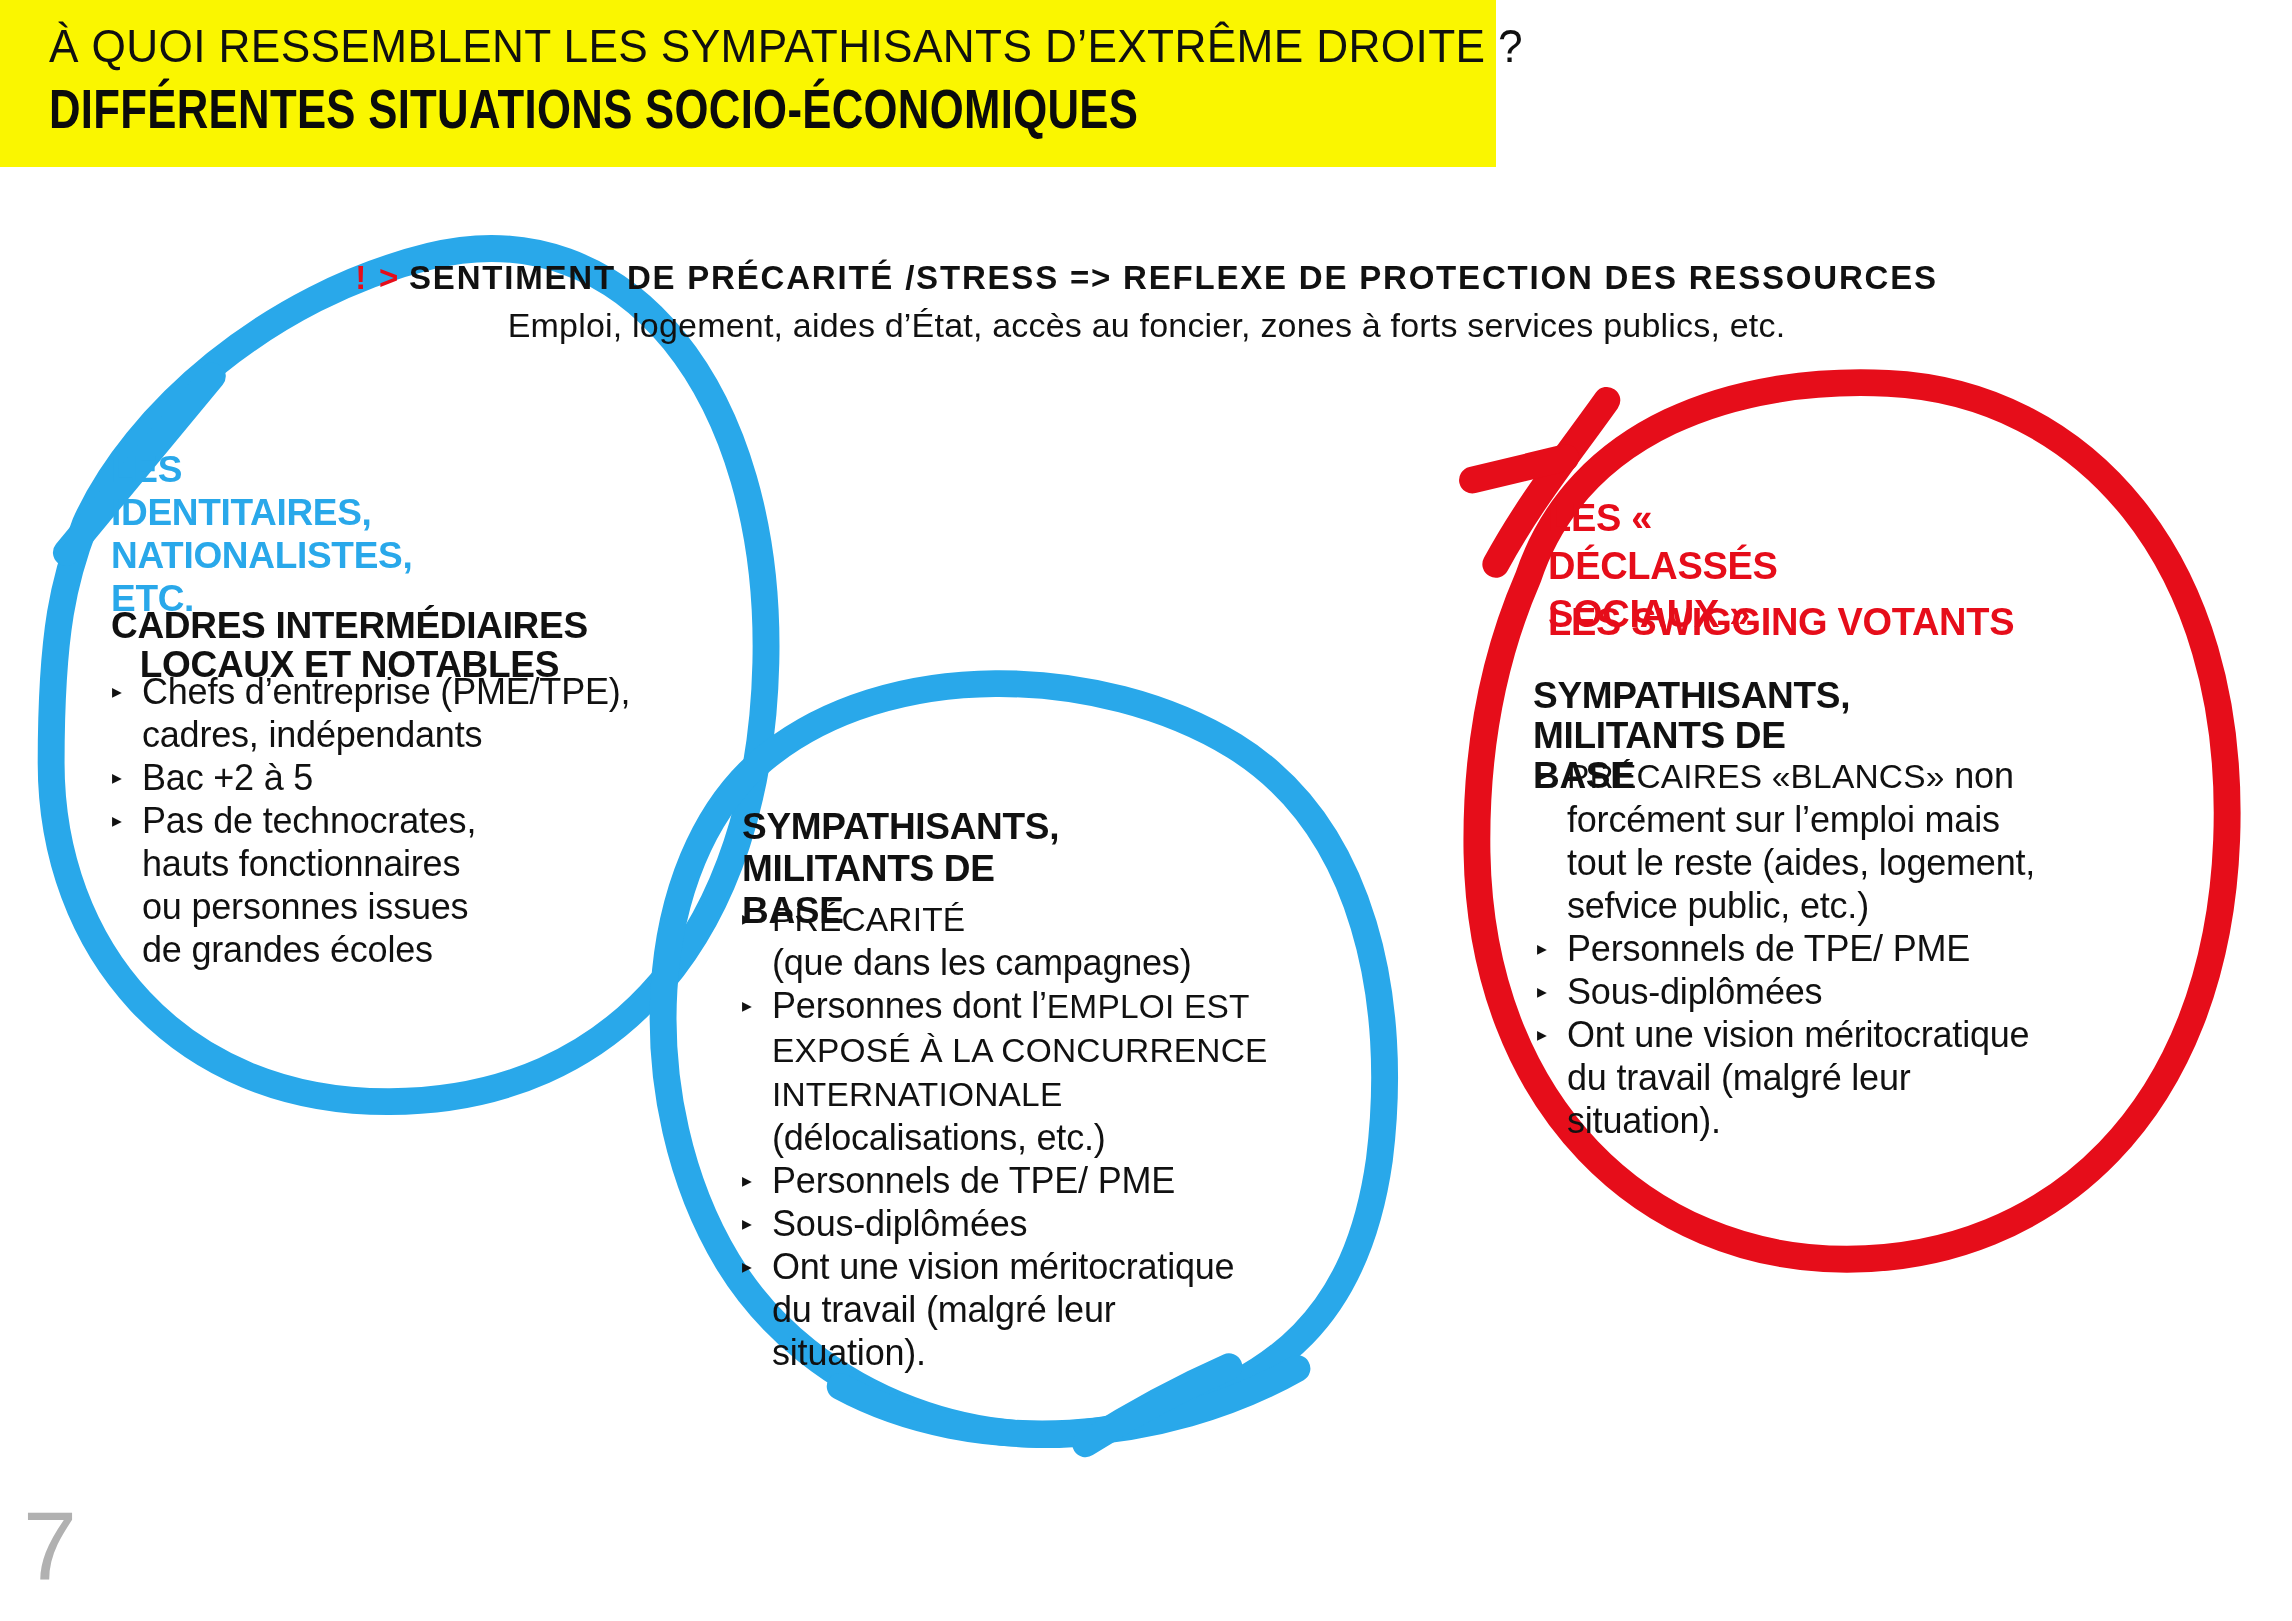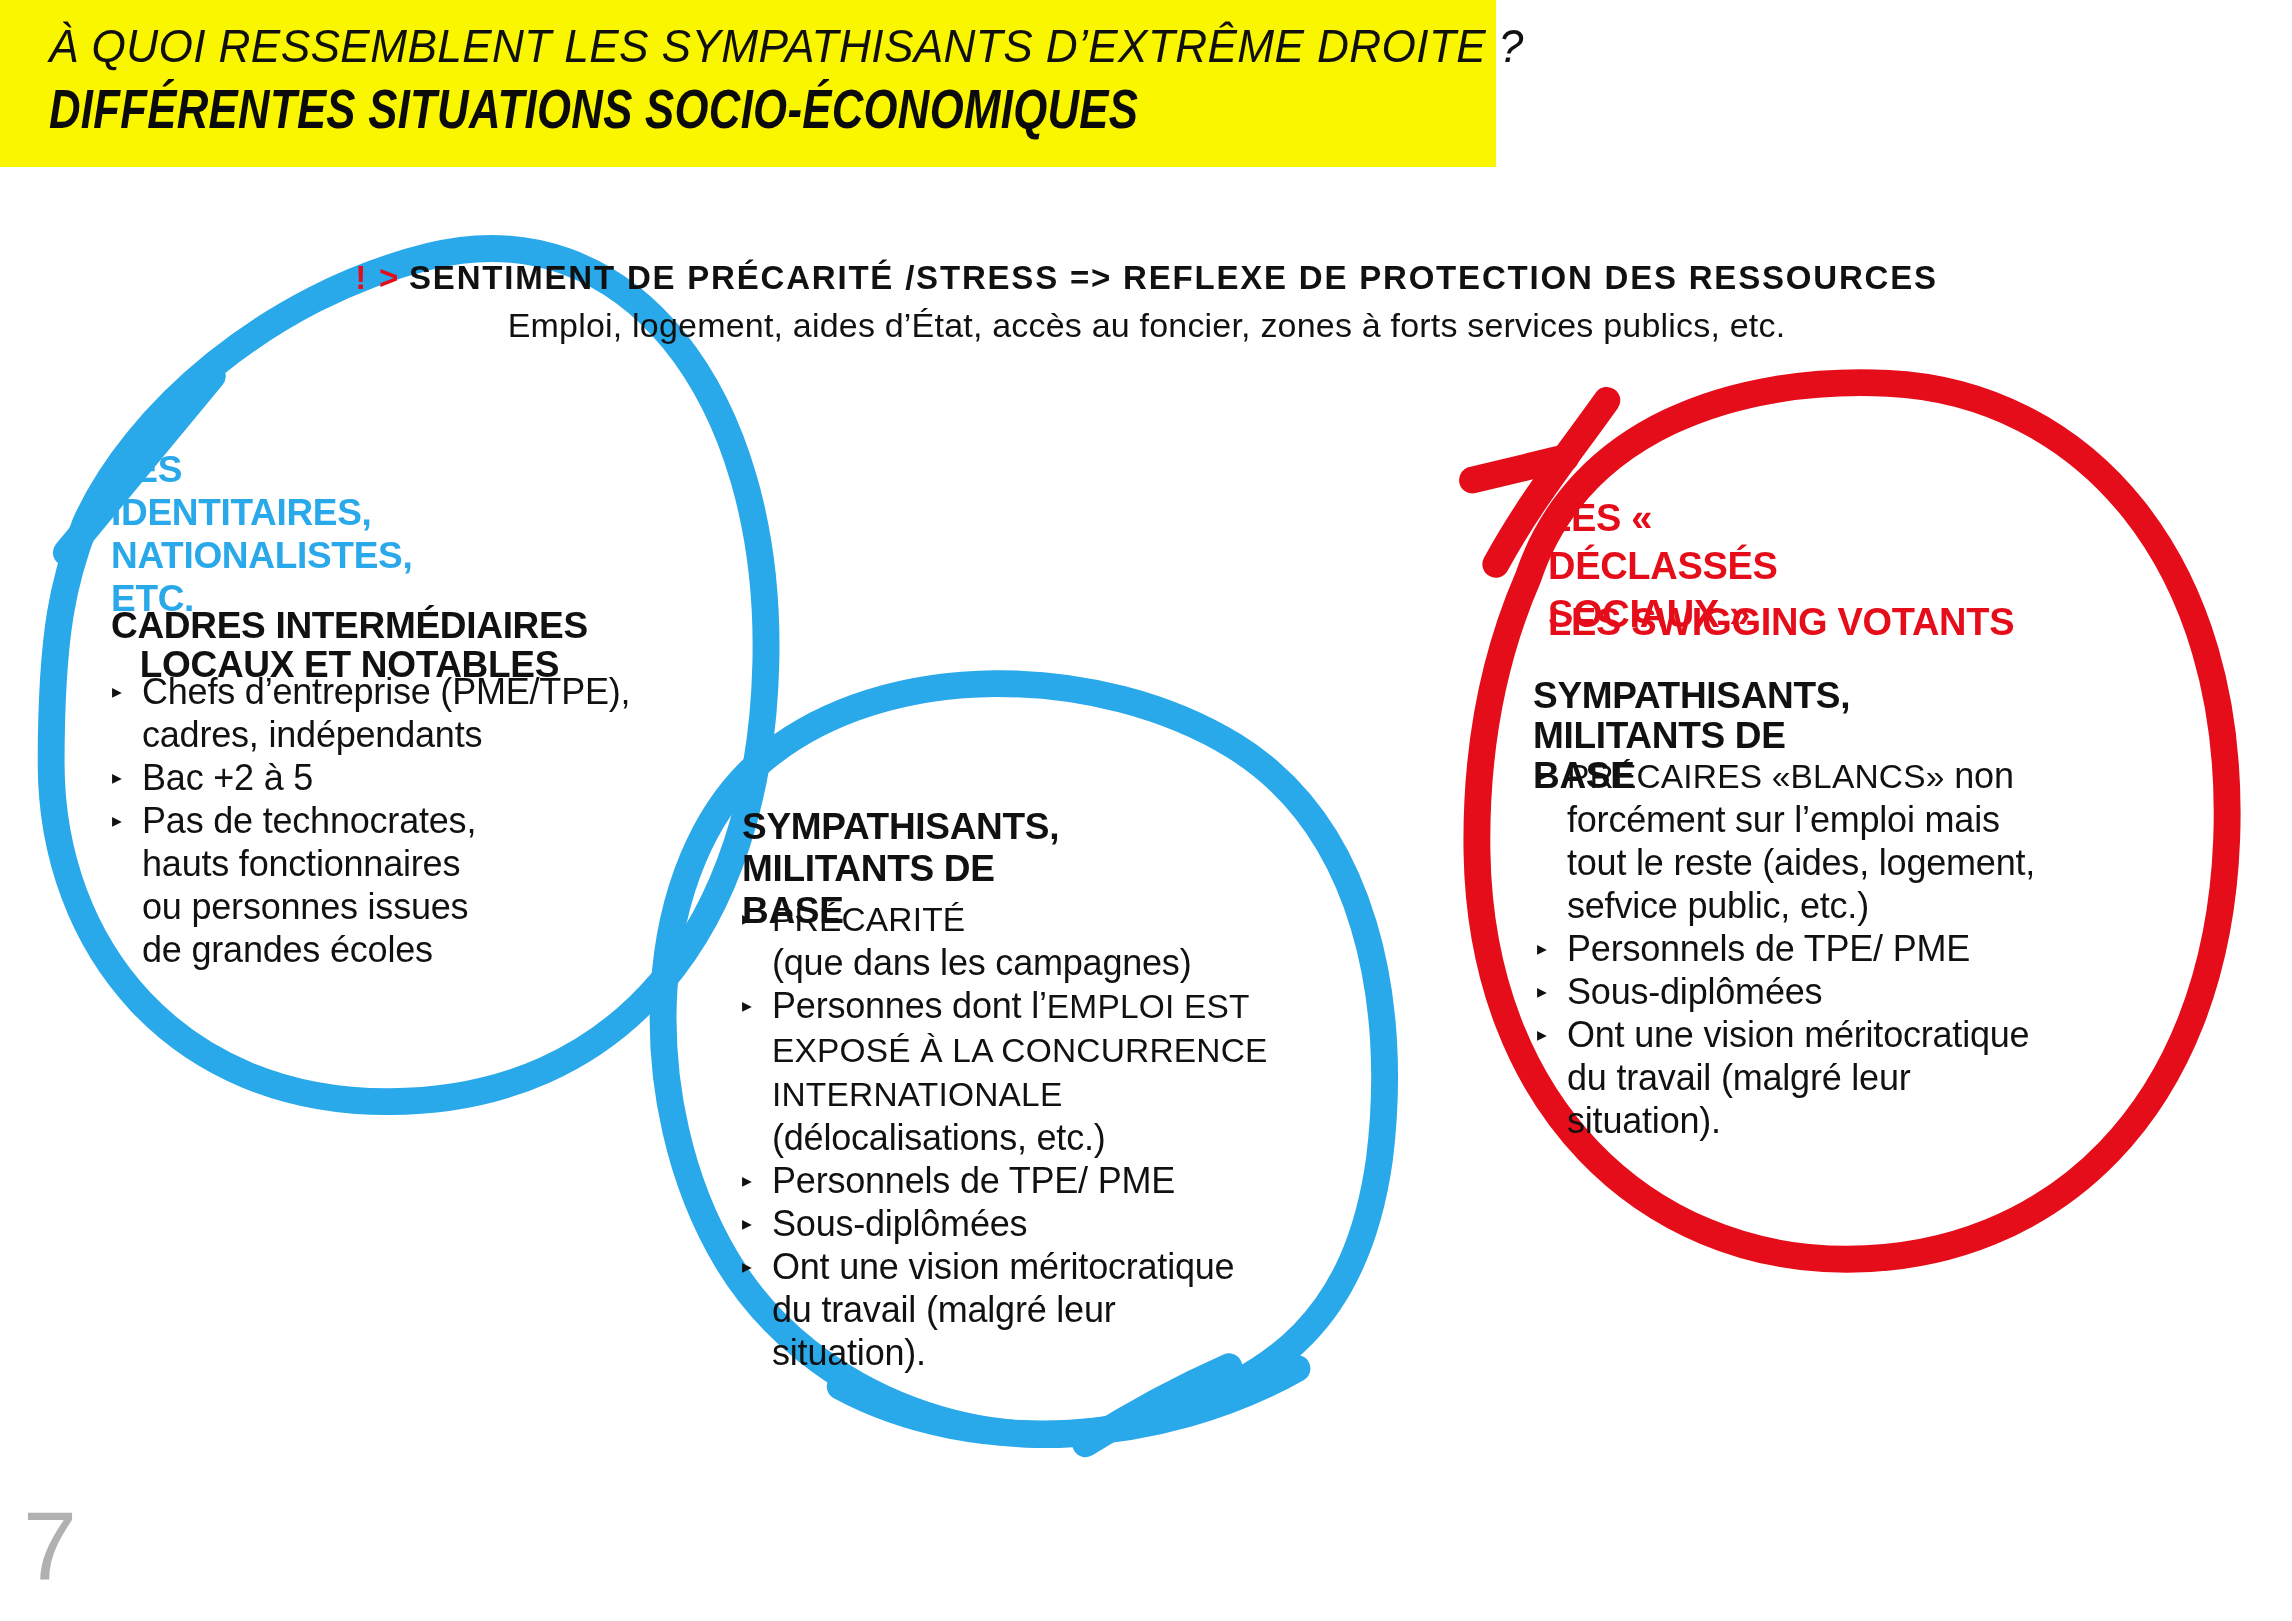--- a/index.html
+++ b/index.html
@@ -5,21 +5,21 @@
   html,body{margin:0;padding:0;}
   body{
     width:2293px;height:1622px;position:relative;background:#ffffff;
     font-family:"Liberation Sans",sans-serif;color:#111;overflow:hidden;
   }
   .strokes{position:absolute;left:0;top:0;width:2293px;height:1622px;z-index:1;}
   .strokes path{fill:none;stroke-width:30px;stroke-linecap:round;stroke-linejoin:round;}
   .strokes path.blue{stroke:var(--blue);}
   .strokes path.red{stroke:var(--red);}
 
-  .banner{position:absolute;left:0;top:0;width:1496px;height:167px;background:var(--banner);z-index:2;font-style:italic;}
+  .banner{position:absolute;left:0;top:0;width:1496px;height:167px;background:var(--banner);z-index:2;}
   .banner .t1{
     position:absolute;left:49px;top:21.5px;font-size:47px;line-height:1;color:#101010;
     white-space:nowrap;transform:scaleX(.94);transform-origin:0 0;letter-spacing:0.4px;font-weight:500;
   }
   .banner .t2{
     position:absolute;left:49px;top:81px;font-size:56px;line-height:1;color:#0b0b0b;font-weight:700;
     white-space:nowrap;transform:scaleX(.78);transform-origin:0 0;letter-spacing:0.4px;
   }
 
   .alert{position:absolute;left:0;top:249px;width:2293px;text-align:center;z-index:2;}

